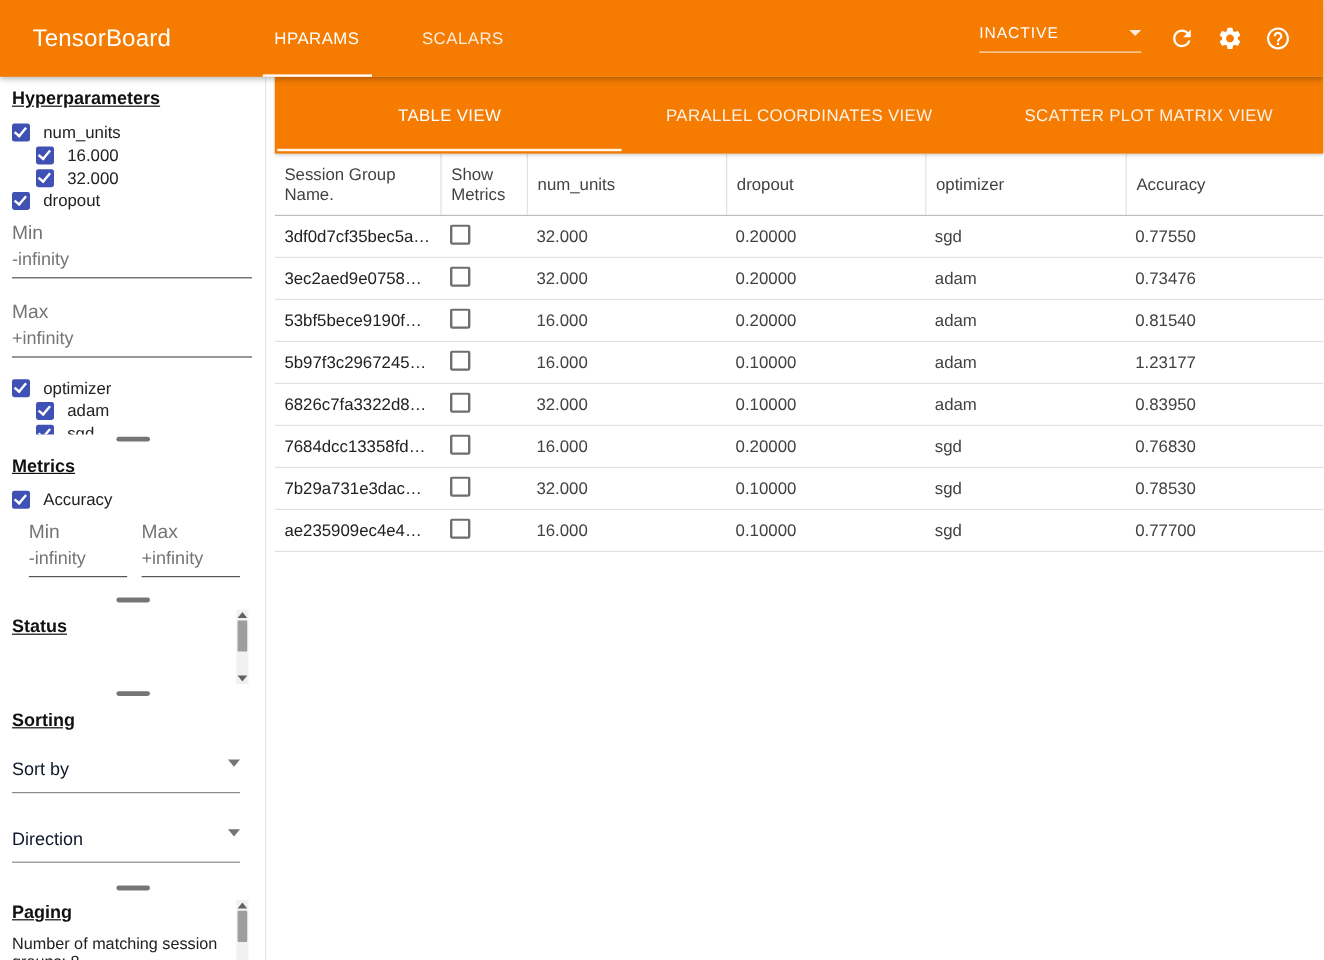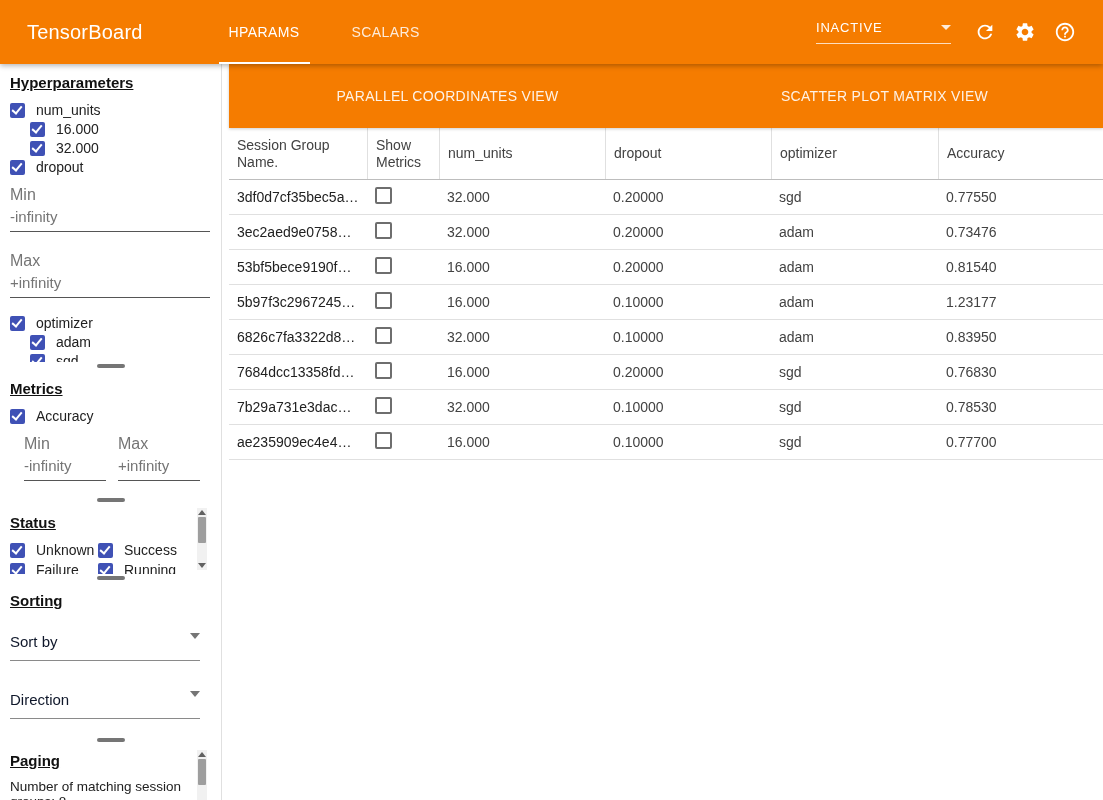--- a/index.html
+++ b/index.html
@@ -201,38 +201,20 @@
         </div>
       </div>
     </section>
 
     <div class="divider">
       <div class="handle"></div>
     </div>
 
     <section class="side-section sec-status">
       <h3 class="side-heading">Status</h3>
-      <div class="status-grid">
-        <div class="cbrow">
-          <span class="cb"></span>
-          <span class="cblabel">Unknown</span>
-        </div>
-        <div class="cbrow">
-          <span class="cb"></span>
-          <span class="cblabel">Success</span>
-        </div>
-        <div class="cbrow">
-          <span class="cb"></span>
-          <span class="cblabel">Failure</span>
-        </div>
-        <div class="cbrow">
-          <span class="cb"></span>
-          <span class="cblabel">Running</span>
-        </div>
-      </div>
       <div class="vscroll status-sb">
         <span class="sarrow up"></span>
         <span class="sthumb"></span>
         <span class="sarrow down"></span>
       </div>
     </section>
 
     <div class="divider">
       <div class="handle"></div>
     </div>
@@ -262,20 +244,21 @@
       </div>
     </section>
 
   </aside>
 
   <div class="gutter"></div>
 
   <main class="content">
 
     <div class="view-tabs">
+      <div class="vtab active">TABLE VIEW</div>
       <div class="vtab">PARALLEL COORDINATES VIEW</div>
       <div class="vtab">SCATTER PLOT MATRIX VIEW</div>
     </div>
 
     <div class="table">
       <div class="thead">
         <div class="th c1">Session Group Name.</div>
         <div class="th c2">Show Metrics</div>
         <div class="th c3">num_units</div>
         <div class="th c4">dropout</div>

